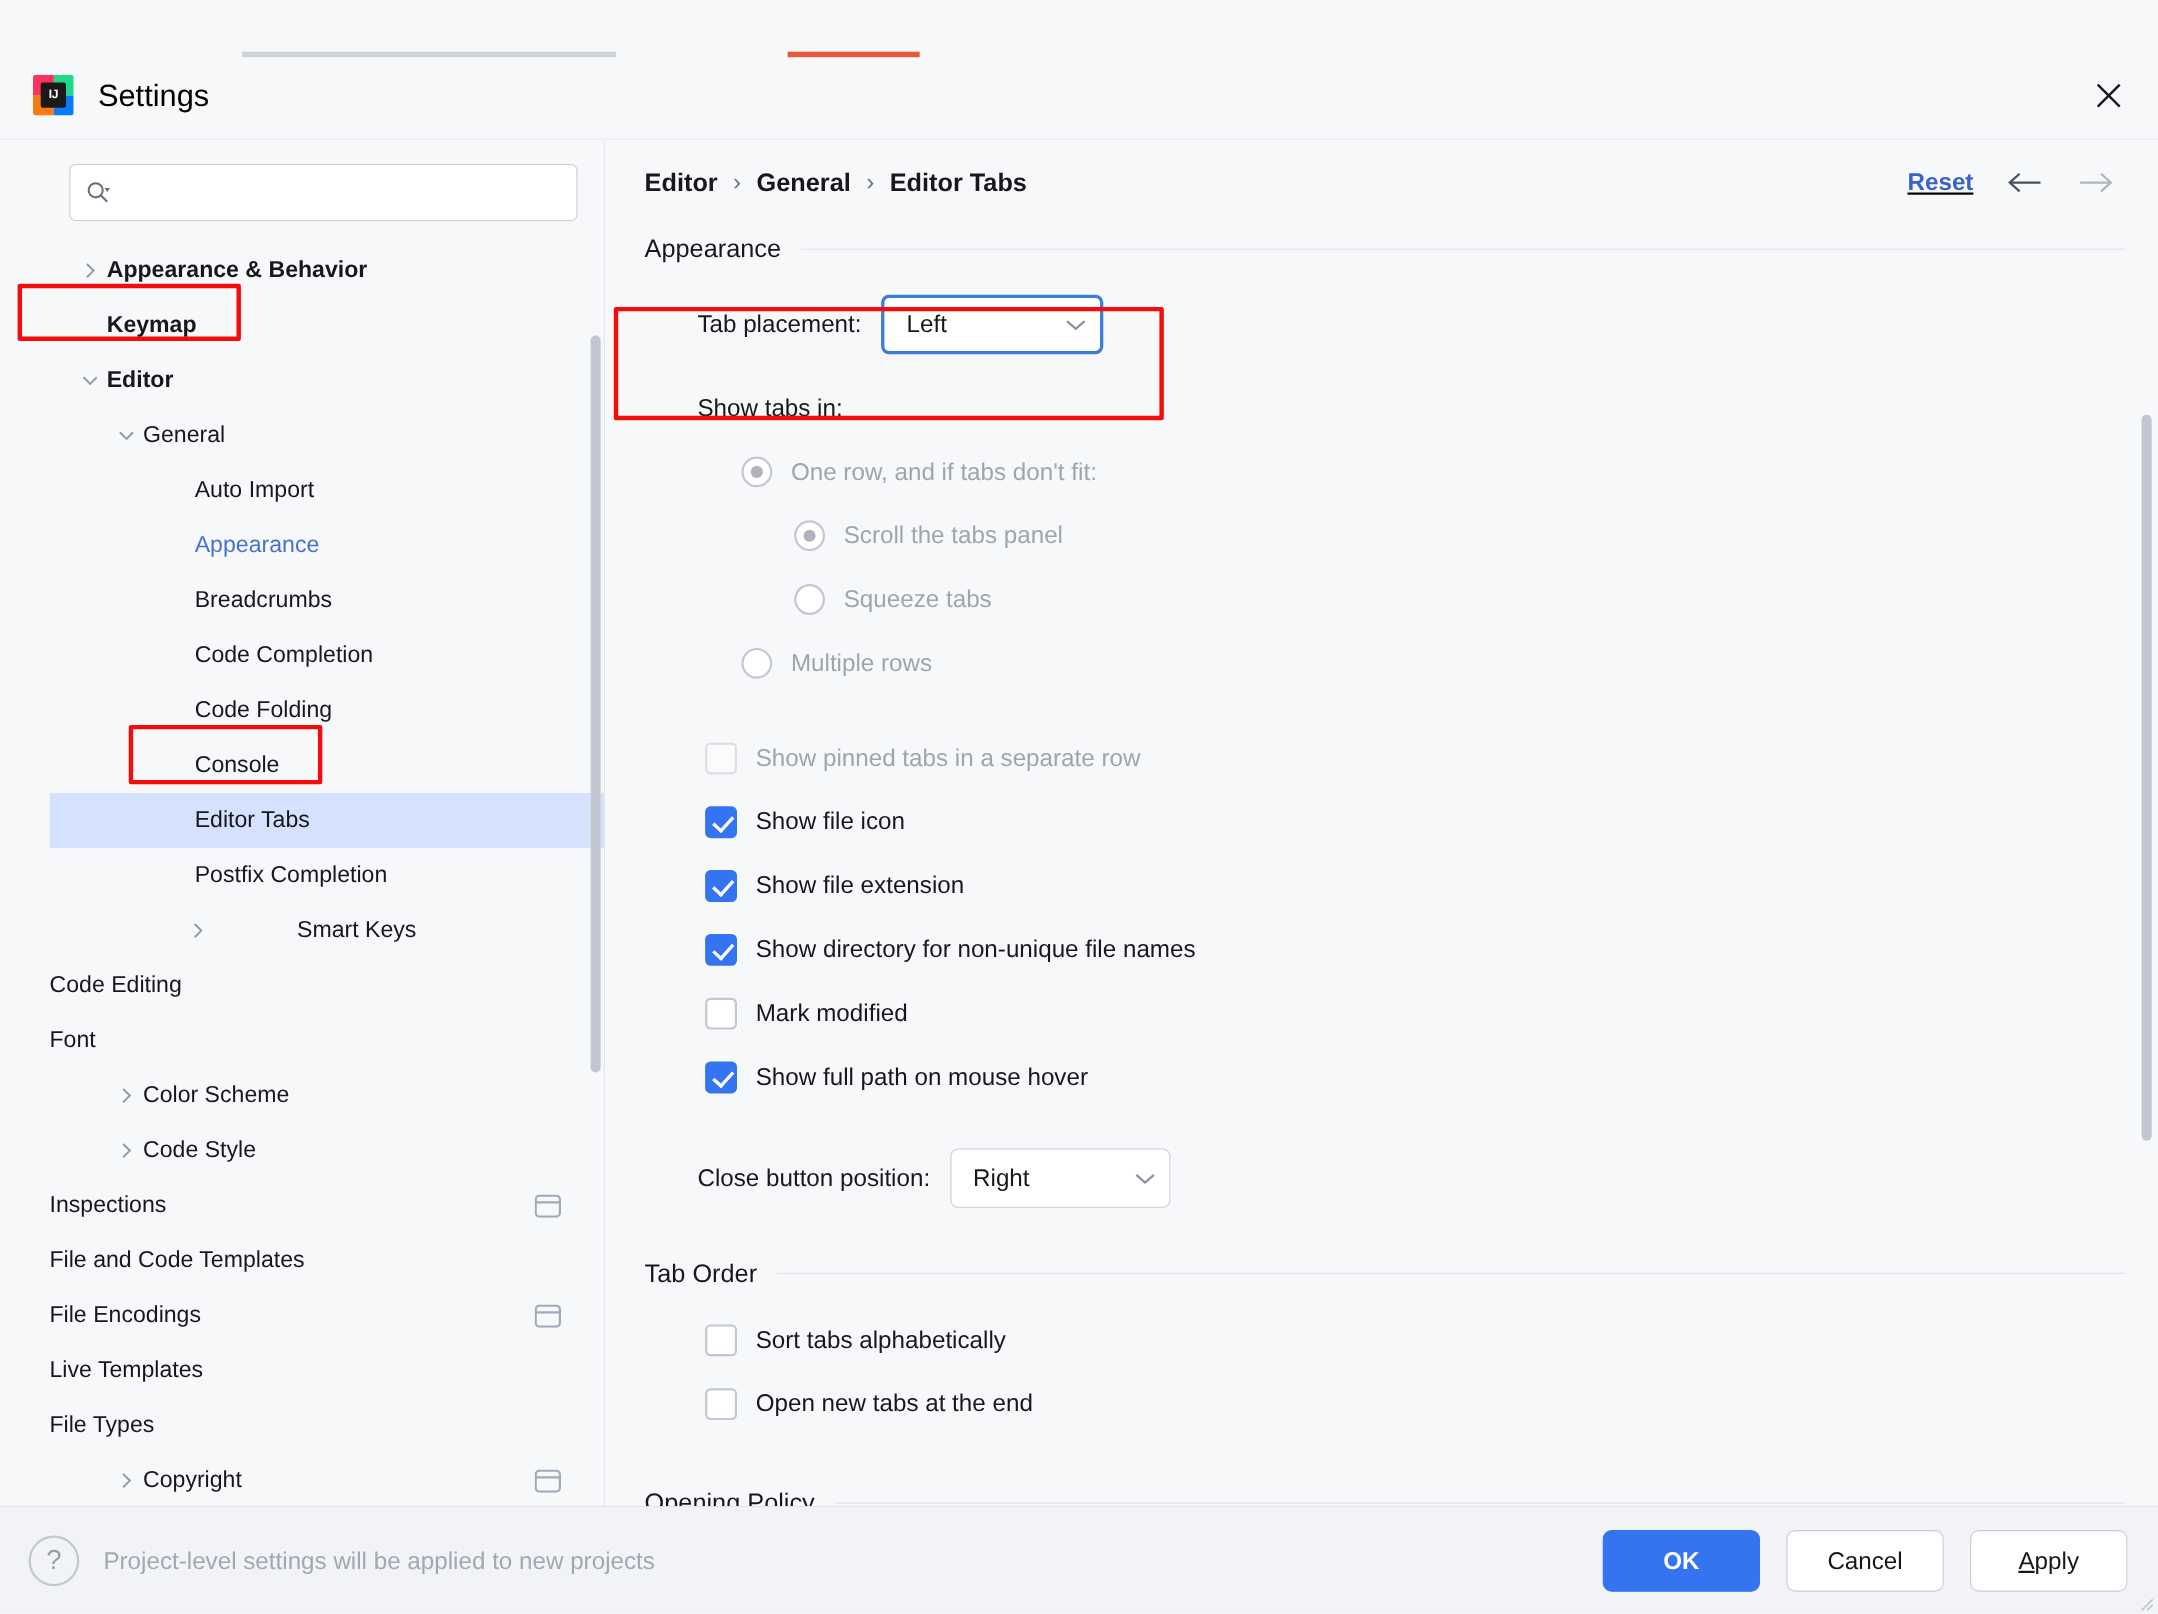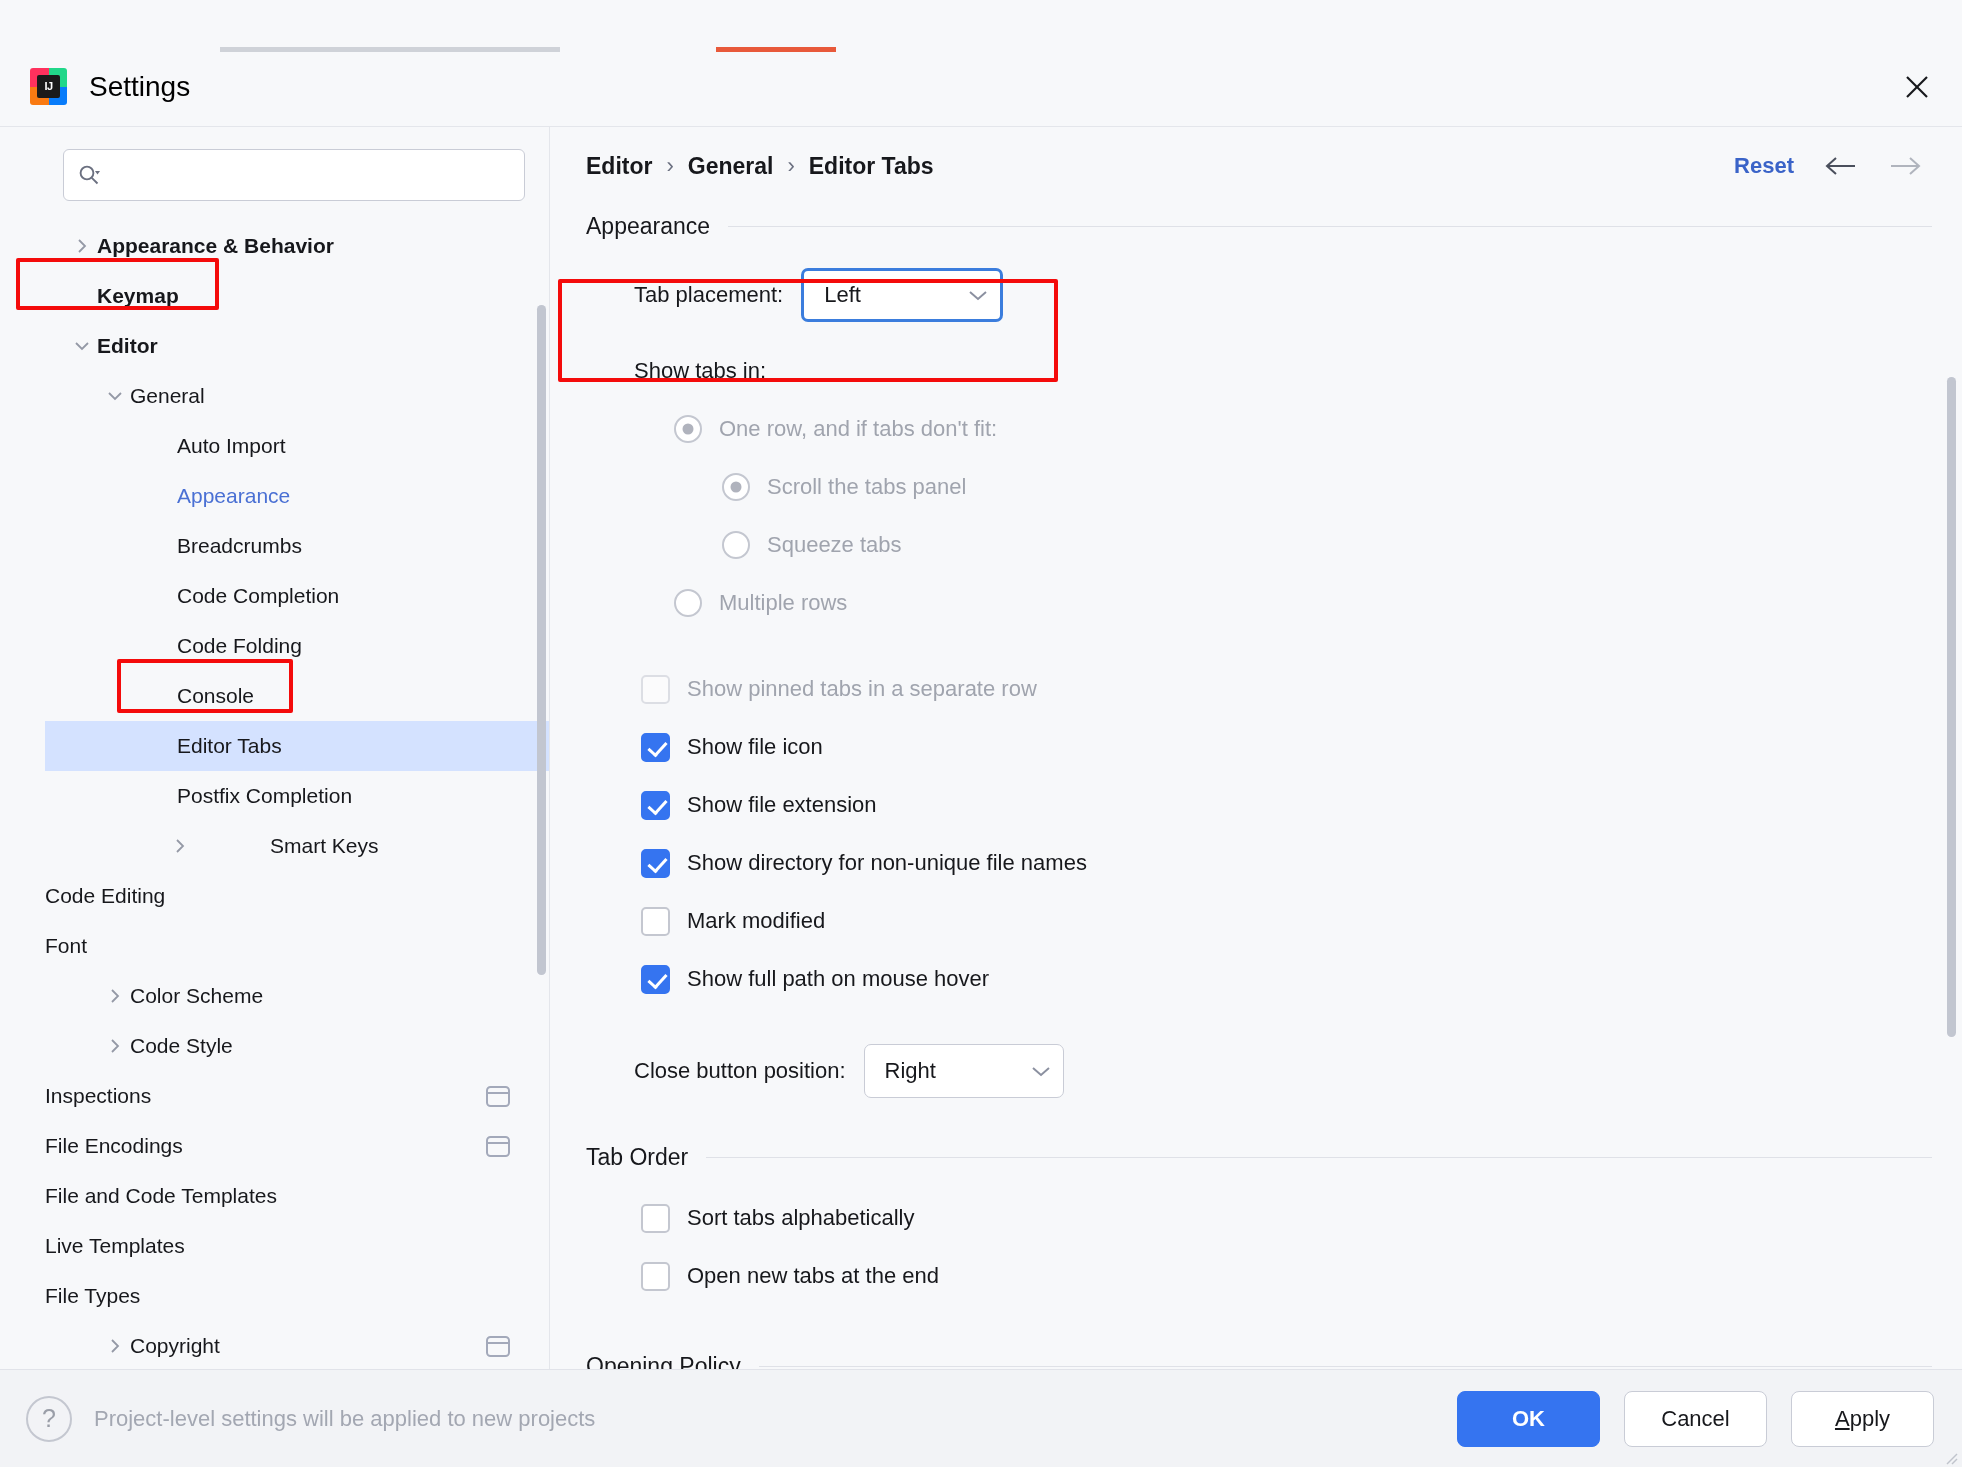--- a/index.html
+++ b/index.html
@@ -176,21 +176,21 @@
   }
   .main-header {
     height: 78px;
     flex: 0 0 78px;
     display: flex;
     align-items: center;
     padding: 0 22px 0 36px;
   }
   .breadcrumb { display: flex; align-items: center; font-size: 23px; font-weight: bold; color: #17181c; }
   .bc-sep { margin: 0 14px; color: #6b7080; font-weight: normal; font-size: 22px; }
-  .header-right { margin-left: auto; display: flex; align-items: center; gap: 26px; padding-right: 14px; }
+  .header-right { margin-left: auto; display: flex; align-items: center; gap: 26px; padding-right: 14px; text-decoration: underline; }
   .reset-link { font-size: 22px; font-weight: bold; color: #3a63c8; cursor: pointer; }
   .nav-arrow { width: 40px; height: 40px; display:flex; align-items:center; justify-content:center; cursor:pointer; }
   .nav-arrow svg { display:block; }
 
   .content {
     flex: 1 1 auto;
     padding: 8px 0 0 36px;
     overflow: hidden;
     position: relative;
   }
@@ -463,30 +463,30 @@
           <div class="tree-row lvl1-noarrow">
             <span class="label">Inspections</span>
             <span class="badge-icon">
               <svg width="24" height="21" viewBox="0 0 24 21">
                 <rect x="1" y="1" width="22" height="19" rx="3.5" fill="none" stroke="#a3a9ba" stroke-width="2"></rect>
                 <line x1="1" y1="7" x2="23" y2="7" stroke="#a3a9ba" stroke-width="2"></line>
               </svg>
             </span>
           </div>
           <div class="tree-row lvl1-noarrow">
+            <span class="label">File and Code Templates</span>
+          </div>
+          <div class="tree-row lvl1-noarrow">
             <span class="label">File Encodings</span>
             <span class="badge-icon">
               <svg width="24" height="21" viewBox="0 0 24 21">
                 <rect x="1" y="1" width="22" height="19" rx="3.5" fill="none" stroke="#a3a9ba" stroke-width="2"></rect>
                 <line x1="1" y1="7" x2="23" y2="7" stroke="#a3a9ba" stroke-width="2"></line>
               </svg>
             </span>
-          </div>
-          <div class="tree-row lvl1-noarrow">
-            <span class="label">File and Code Templates</span>
           </div>
           <div class="tree-row lvl1-noarrow">
             <span class="label">Live Templates</span>
           </div>
           <div class="tree-row lvl1-noarrow">
             <span class="label">File Types</span>
           </div>
           <div class="tree-row lvl1">
             <span class="arrow">
               <svg width="16" height="16" viewBox="0 0 16 16">

